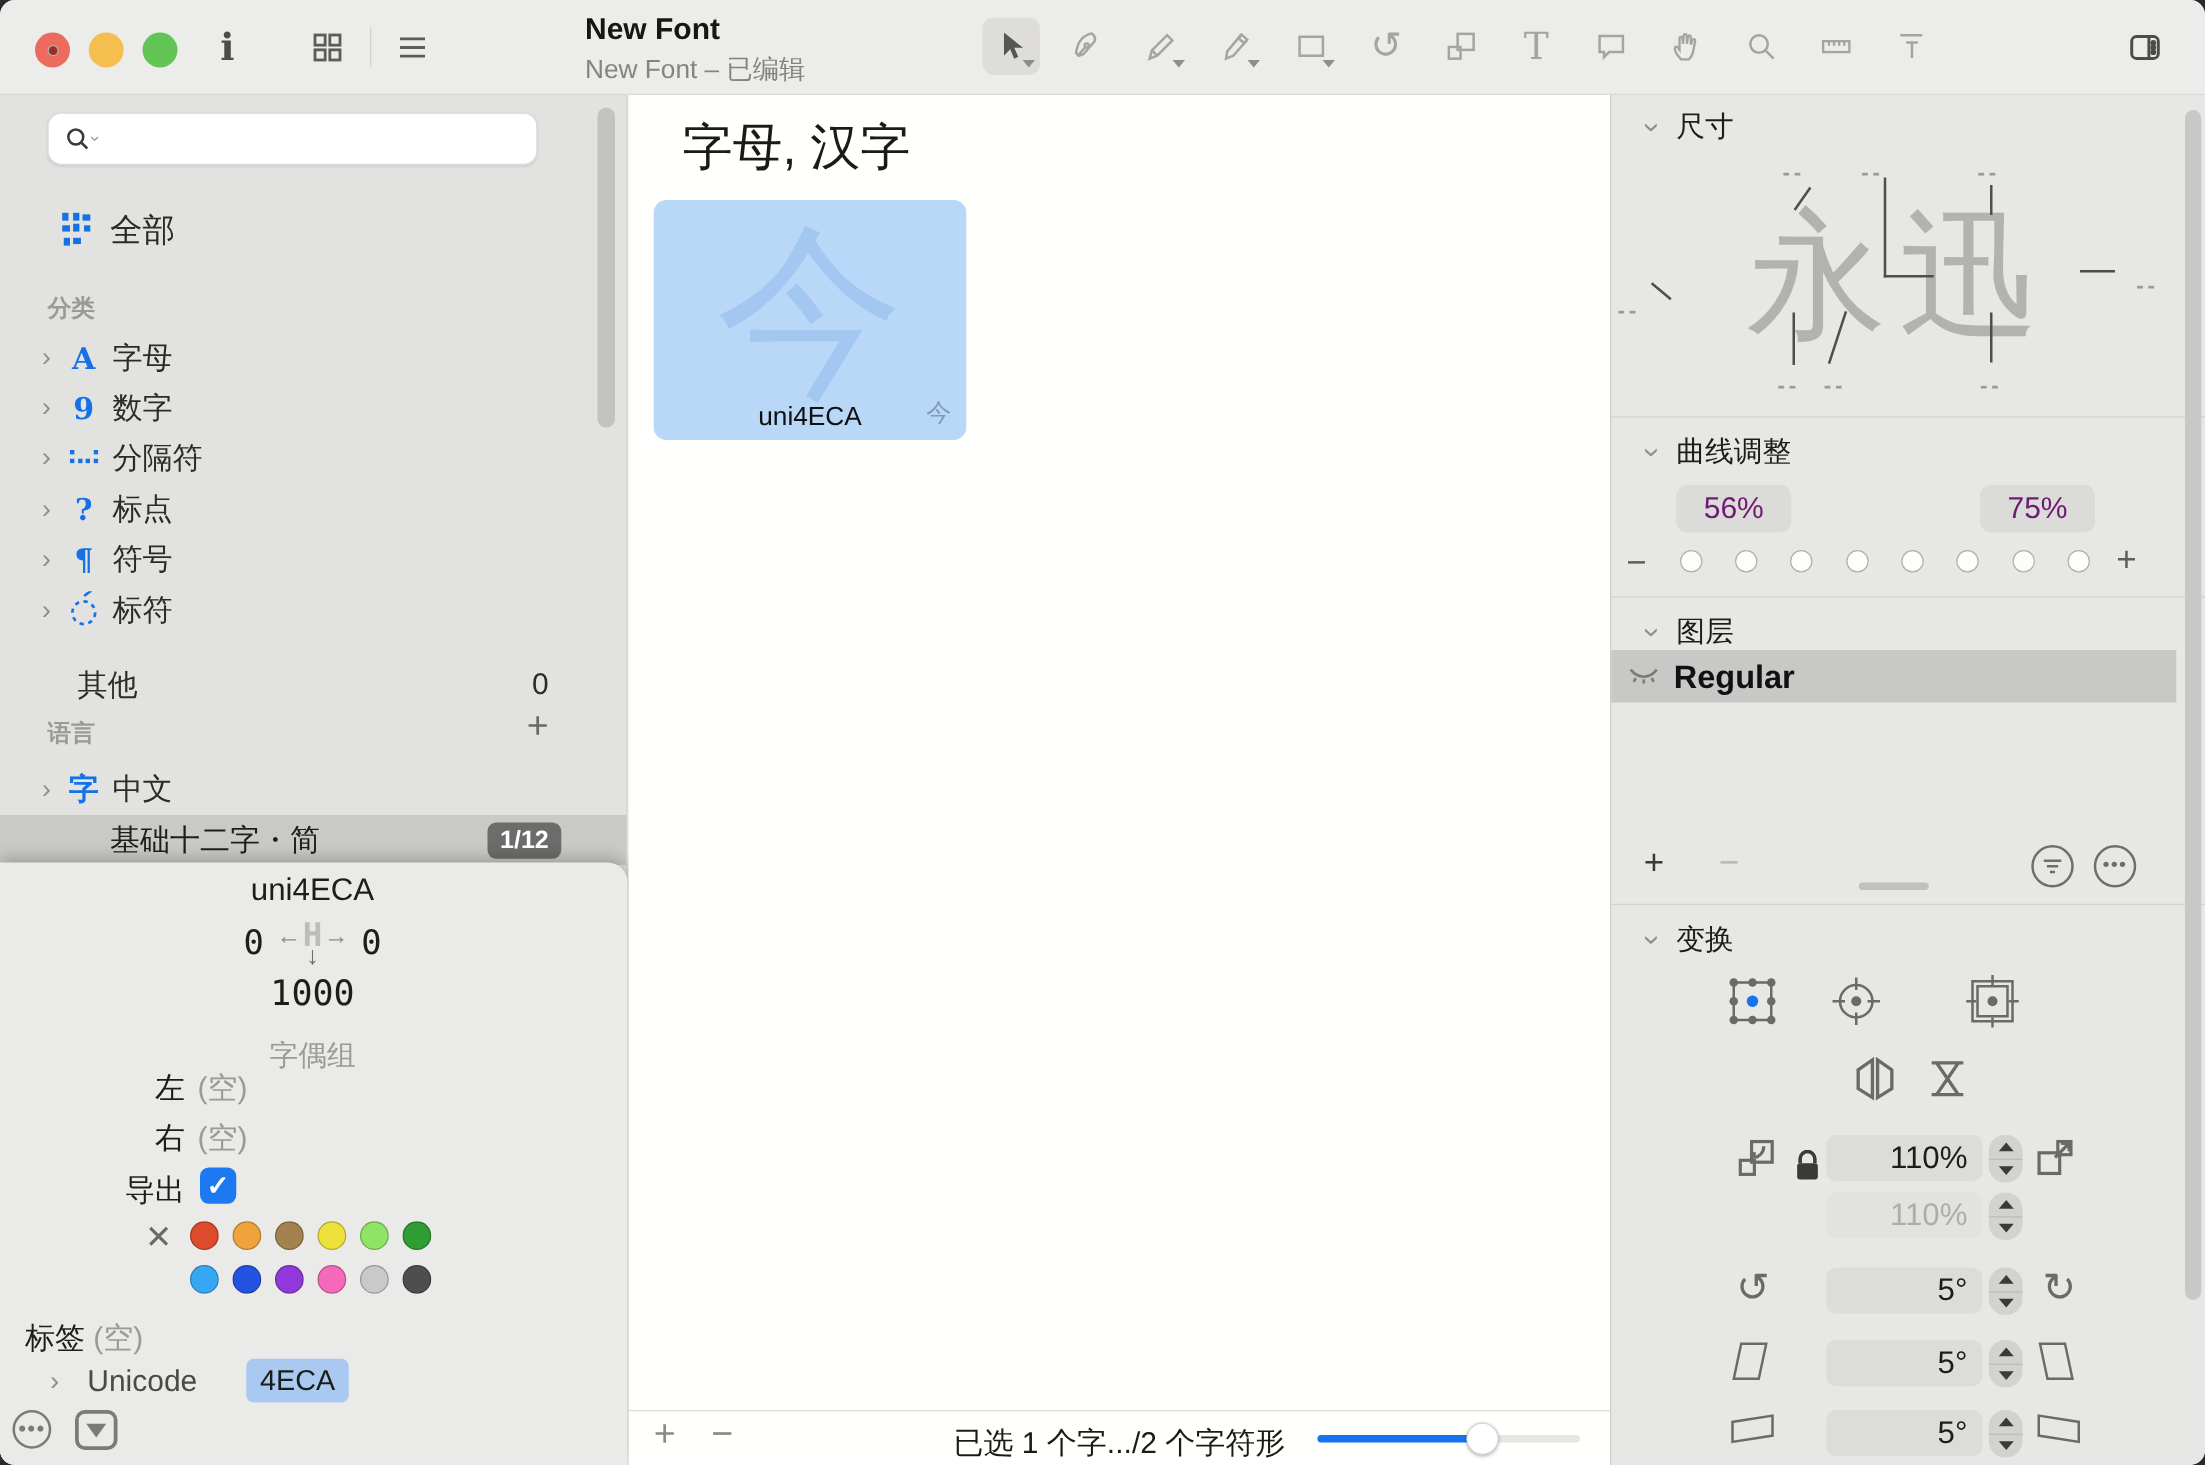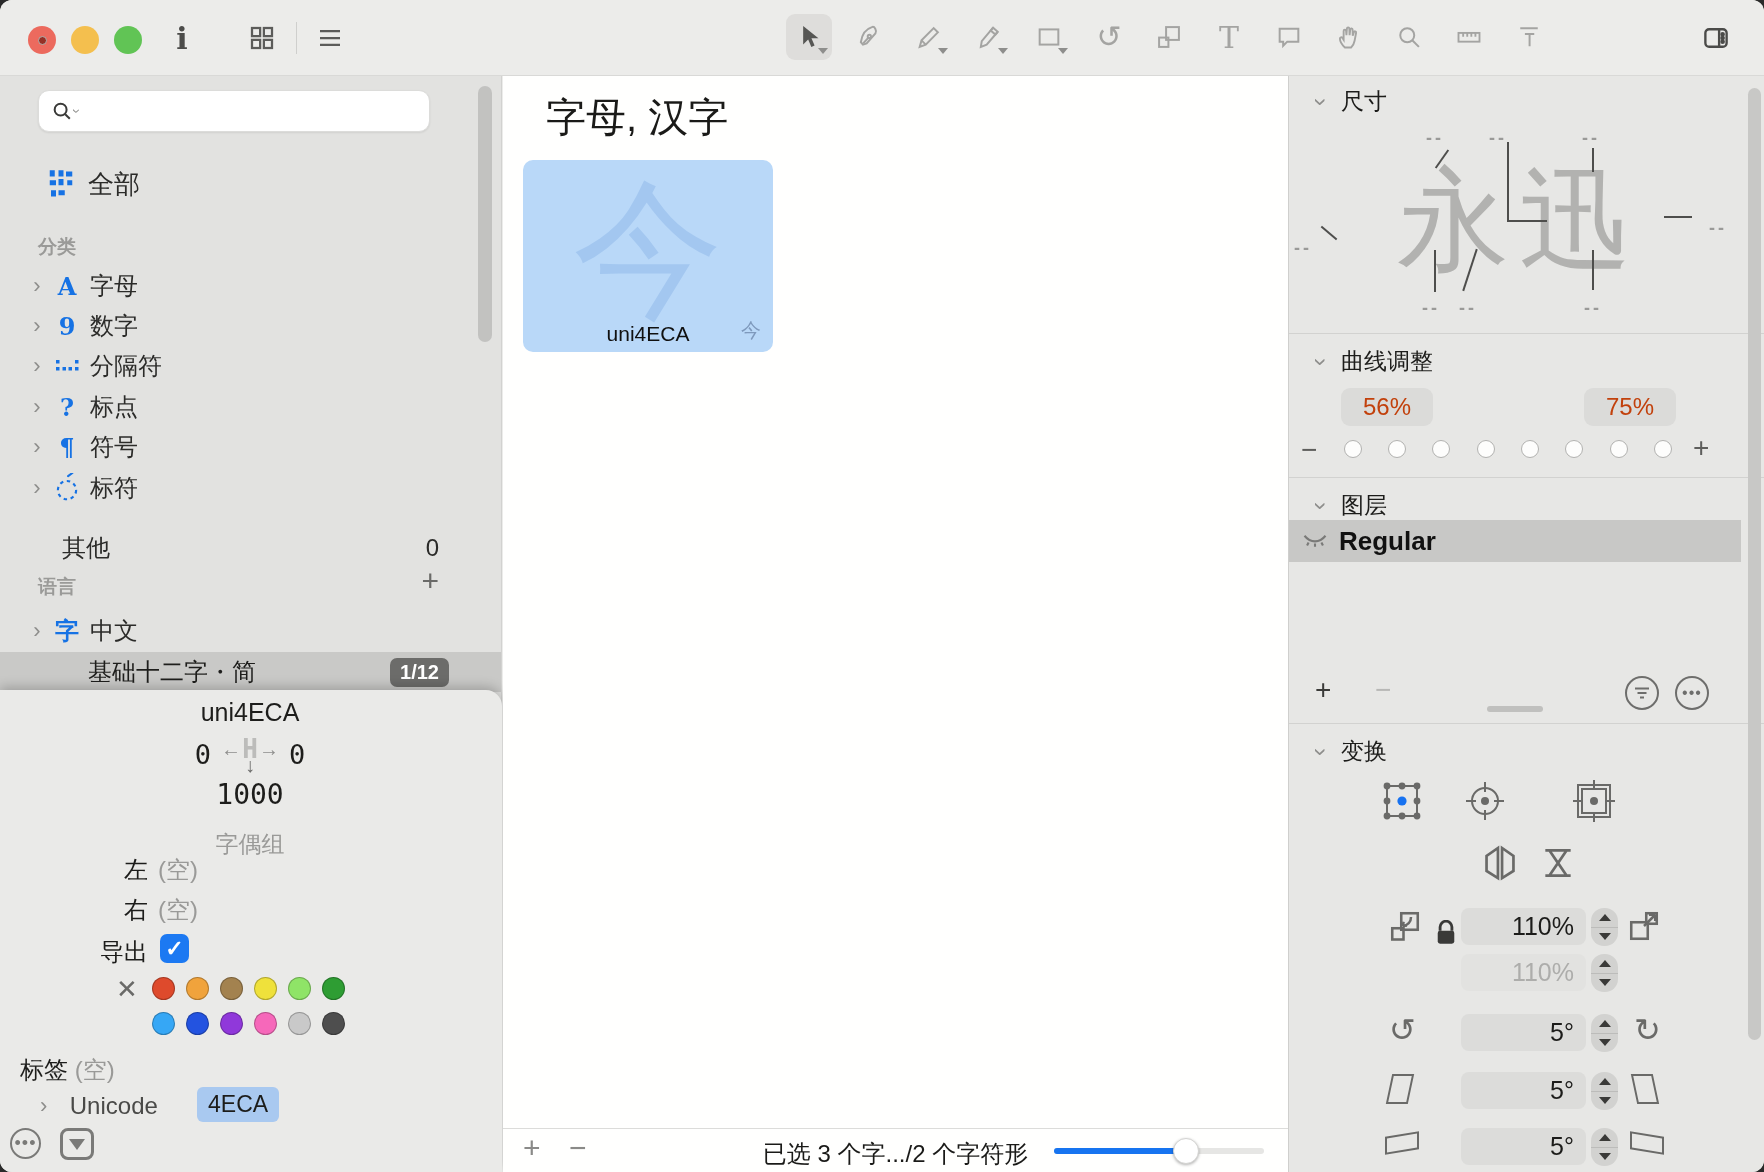--- a/index.html
+++ b/index.html
@@ -75,21 +75,21 @@
 
   
   .inspector{position:absolute;left:1288px;top:76px;width:476px;height:1096px;background:#e7e7e5;border-left:1px solid #cfcfcd;}
   .sechead{position:absolute;display:flex;align-items:center;gap:16px;font-size:23px;color:#1c1c1a;}
   .sechead .chev{transform:rotate(90deg);font-size:24px;}
   .divider{position:absolute;left:0;width:100%;height:1px;background:#d2d2d0;}
   .dimprev{position:absolute;left:0;top:44px;width:460px;height:212px;}
   .dimprev .chars{position:absolute;left:0;top:0;width:100%;text-align:center;font-size:112px;line-height:1.8;color:#b2b2b0;letter-spacing:10px;}
   .mkd{position:absolute;color:#9a9a98;font-size:18px;font-weight:bold;letter-spacing:3px;}
   .mkl{position:absolute;background:#4e4e4c;}
-  .pctbtn{position:absolute;width:92px;height:38px;background:#dbdbd9;border-radius:9px;display:flex;align-items:center;justify-content:center;font-size:24px;color:#c2410c;}
+  .pctbtn{position:absolute;width:92px;height:38px;background:#dbdbd9;border-radius:9px;display:flex;align-items:center;justify-content:center;font-size:24px;color:#701a75;}
   .dot{position:absolute;width:18px;height:18px;border-radius:50%;background:#fdfdfc;border:1.5px solid #b2b2b0;}
   .pm{position:absolute;font-size:28px;color:#5e5e5c;}
   .layrow{position:absolute;left:0;top:444px;width:452px;height:42px;background:#c8c8c6;display:flex;align-items:center;gap:10px;padding-left:12px;}
   .layrow .nm{font-size:26px;font-weight:bold;color:#111;}
   .handle{position:absolute;height:6px;border-radius:3px;background:#c0c0be;}
   .ctlcirc{position:absolute;width:34px;height:34px;border:2px solid #6e6e6c;border-radius:50%;display:flex;align-items:center;justify-content:center;color:#6e6e6c;}
   .field{position:absolute;width:125px;height:37px;background:#dcdcda;border-radius:8px;display:flex;align-items:center;justify-content:flex-end;padding-right:12px;font-size:25px;color:#1c1c1a;}
   .field.dis{background:#e2e2e0;color:#adadab;}
   .stepper{position:absolute;width:27px;height:38px;background:#d2d2d0;border-radius:13px;display:flex;flex-direction:column;}
   .stepper div{flex:1;display:flex;align-items:center;justify-content:center;}
@@ -126,20 +126,24 @@
           <rect x="13.5" y="13.5" width="6.5" height="6.5"></rect>
         </svg>
     </div>
     <div class="abs" style="left:296px;top:22px;width:1px;height:32px;background:#cfcfcd;"></div>
     <div class="viewbtn" style="left:308px;">
       <svg width="32" height="30" viewBox="0 0 24 24" fill="none" stroke="#5c5c5a" stroke-width="1.8">
           <path d="M4 6.5h16M4 12h16M4 17.5h16"></path>
         </svg>
     </div>
 
+    <div class="ttl">
+      <div class="t1">New Font</div>
+      <div class="t2">New Font – 已编辑</div>
+    </div>
 
     <div class="tools">
       <div class="tool sel">
         <svg width="28" height="28" viewBox="0 0 24 24">
             <path d="M7 2.5v16l4.3-4.4 2.7 6.4 2.8-1.2-2.7-6.2h6z" fill="#565654"></path>
           </svg>
         <span class="dd"></span>
       </div>
       <div class="tool">
         <svg width="28" height="28" viewBox="0 0 24 24" fill="none" stroke="currentColor" stroke-width="1.7">
@@ -378,21 +382,21 @@
     <div class="gcell">
       <div class="wm">今</div>
       <div class="nm">uni4ECA</div>
       <div class="sfx">今</div>
     </div>
   </div>
 
   <div class="bottombar">
     <div class="bb-btn" style="left:20px;">+</div>
     <div class="bb-btn" style="left:66px;">−</div>
-    <div class="bb-status">已选 3 个字.../2 个字符形</div>
+    <div class="bb-status">已选 1 个字.../2 个字符形</div>
     <div class="slider">
       <div class="fill"></div>
       <div class="knob"></div>
     </div>
   </div>
 
   <div class="inspector">
 
     <div class="sechead" style="left:28px;top:10px;">
       <span class="chev">›</span>

